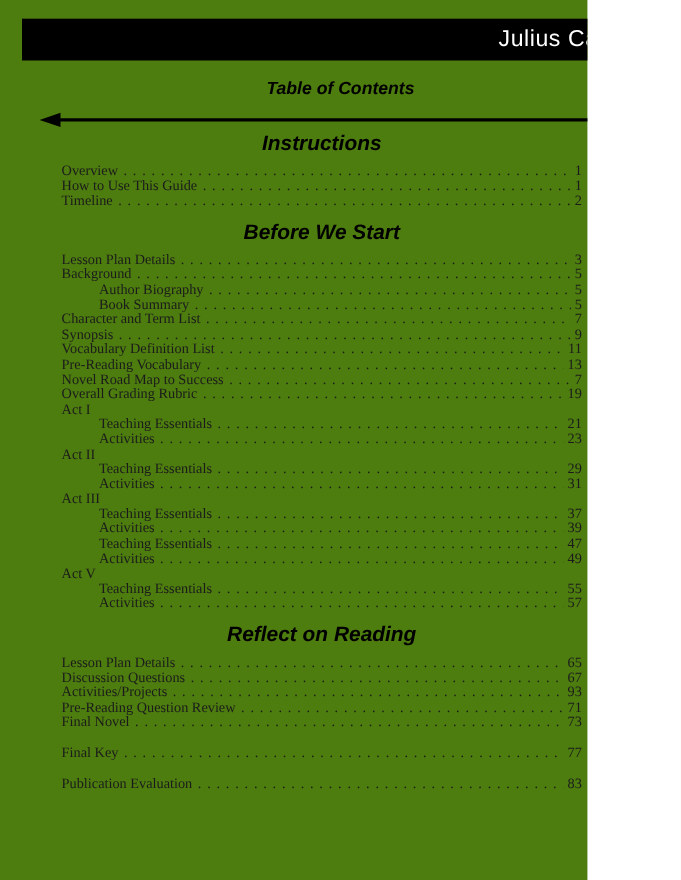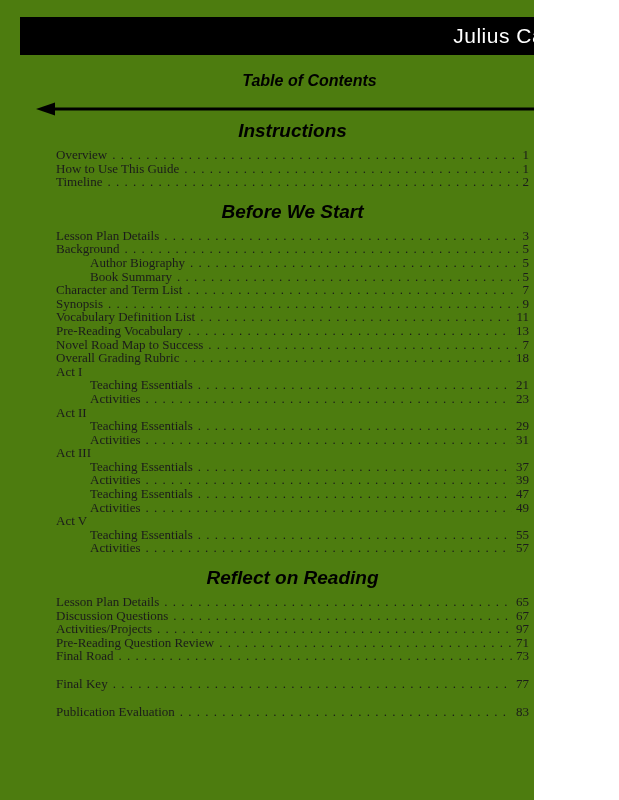--- a/index.html
+++ b/index.html
@@ -173,21 +173,21 @@
             <span class="toc-page">13</span>
           </div>
           <div class="toc-row">
             <span class="toc-label">Novel Road Map to Success</span>
             <span class="toc-dots">. . . . . . . . . . . . . . . . . . . . . . . . . . . . . . . . . . . . . . . . . . . . . . . . . . . . . . . . . . . . . . . . . . . . . . . . . . . . . . . . . . . . . . . . . . . . . . . . . . . . . . . . . . . . . . . . . . . . . . . . </span>
             <span class="toc-page">7</span>
           </div>
           <div class="toc-row">
             <span class="toc-label">Overall Grading Rubric</span>
             <span class="toc-dots">. . . . . . . . . . . . . . . . . . . . . . . . . . . . . . . . . . . . . . . . . . . . . . . . . . . . . . . . . . . . . . . . . . . . . . . . . . . . . . . . . . . . . . . . . . . . . . . . . . . . . . . . . . . . . . . . . . . . . . . . </span>
-            <span class="toc-page">18</span>
+            <span class="toc-page">19</span>
           </div>
         </div>
   </section>
 
   <section class="toc-section">
     <div class="section-entries">
           <div class="toc-row">
             <span class="toc-label">Act I</span>
           </div>
           <div class="toc-row indent">
@@ -261,29 +261,29 @@
             <span class="toc-page">65</span>
           </div>
           <div class="toc-row">
             <span class="toc-label">Discussion Questions</span>
             <span class="toc-dots">. . . . . . . . . . . . . . . . . . . . . . . . . . . . . . . . . . . . . . . . . . . . . . . . . . . . . . . . . . . . . . . . . . . . . . . . . . . . . . . . . . . . . . . . . . . . . . . . . . . . . . . . . . . . . . . . . . . . . . . . </span>
             <span class="toc-page">67</span>
           </div>
           <div class="toc-row">
             <span class="toc-label">Activities/Projects</span>
             <span class="toc-dots">. . . . . . . . . . . . . . . . . . . . . . . . . . . . . . . . . . . . . . . . . . . . . . . . . . . . . . . . . . . . . . . . . . . . . . . . . . . . . . . . . . . . . . . . . . . . . . . . . . . . . . . . . . . . . . . . . . . . . . . . </span>
-            <span class="toc-page">97</span>
+            <span class="toc-page">93</span>
           </div>
           <div class="toc-row">
             <span class="toc-label">Pre-Reading Question Review</span>
             <span class="toc-dots">. . . . . . . . . . . . . . . . . . . . . . . . . . . . . . . . . . . . . . . . . . . . . . . . . . . . . . . . . . . . . . . . . . . . . . . . . . . . . . . . . . . . . . . . . . . . . . . . . . . . . . . . . . . . . . . . . . . . . . . . </span>
             <span class="toc-page">71</span>
           </div>
           <div class="toc-row">
-            <span class="toc-label">Final Road</span>
+            <span class="toc-label">Final Novel</span>
             <span class="toc-dots">. . . . . . . . . . . . . . . . . . . . . . . . . . . . . . . . . . . . . . . . . . . . . . . . . . . . . . . . . . . . . . . . . . . . . . . . . . . . . . . . . . . . . . . . . . . . . . . . . . . . . . . . . . . . . . . . . . . . . . . . </span>
             <span class="toc-page">73</span>
           </div>
           <div class="toc-row gap">
             <span class="toc-label">Final Key</span>
             <span class="toc-dots">. . . . . . . . . . . . . . . . . . . . . . . . . . . . . . . . . . . . . . . . . . . . . . . . . . . . . . . . . . . . . . . . . . . . . . . . . . . . . . . . . . . . . . . . . . . . . . . . . . . . . . . . . . . . . . . . . . . . . . . . </span>
             <span class="toc-page">77</span>
           </div>
           <div class="toc-row gap">
             <span class="toc-label">Publication Evaluation</span>

